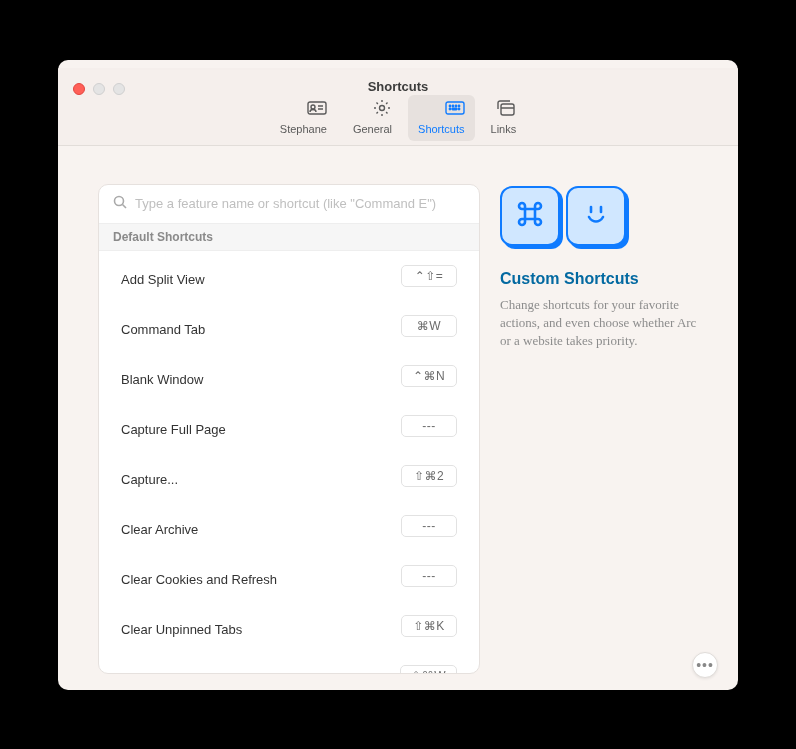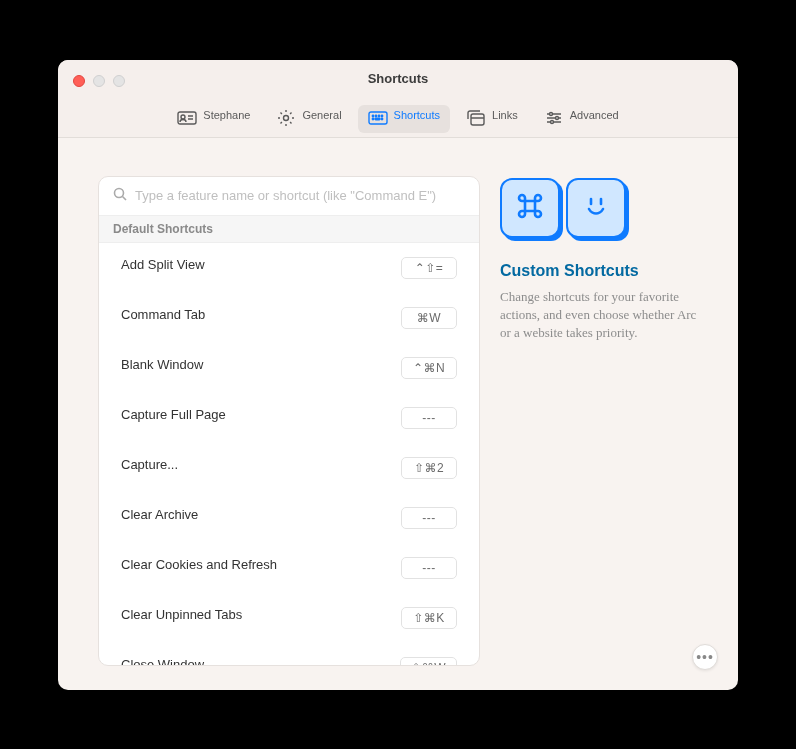--- a/index.html
+++ b/index.html
@@ -19,20 +19,21 @@
       border-radius: 10px;
       overflow: hidden;
       box-shadow: 0 10px 40px rgba(0,0,0,0.5);
       position: relative;
     }
     .titlebar {
       height: 78px;
       border-bottom: 1px solid #e2ddd9;
       background: #f5efec;
       position: relative;
+      margin-top: 8px;
     }
     .traffic-lights {
       position: absolute;
       top: 15px;
       left: 15px;
       display: flex;
       gap: 8px;
     }
     .tl { width: 12px; height: 12px; border-radius: 50%; }
     .tl-close { background: #ff5f57; border: 0.5px solid #e24640; }
@@ -50,22 +51,22 @@
     .tabs {
       position: absolute;
       bottom: 4px;
       left: 0; right: 0;
       display: flex;
       justify-content: center;
       gap: 6px;
     }
     .tab {
       display: flex;
-      flex-direction: row;
-      align-items: flex-start;
+      flex-direction: column;
+      align-items: flex-end;
       gap: 6px;
       padding: 4px 10px 6px 10px;
       border-radius: 6px;
       cursor: default;
       font-size: 11px;
       color: #5a5a5a;
     }
     .tab.active {
       background: #e7e1de;
       color: #0f7bff;
@@ -120,21 +121,21 @@
     }
     .list {
       height: 100%;
       overflow-y: auto;
     }
     .list::-webkit-scrollbar { width: 8px; }
     .list::-webkit-scrollbar-thumb { background: #d9d9d9; border-radius: 4px; }
     .list::-webkit-scrollbar-track { background: #fafafa; }
     .row {
       display: flex;
-      align-items: flex-start;
+      align-items: flex-end;
       justify-content: space-between;
       padding: 14px 22px;
       font-size: 13px;
       color: #333;
     }
     .shortcut-badge {
       border: 1px solid #e2e2e2;
       border-radius: 5px;
       padding: 3px 10px;
       font-size: 12px;
@@ -246,33 +247,20 @@
       </div>
       <div class="tab">
         <span class="tab-icon">
           <svg width="18" height="16" viewBox="0 0 18 16" fill="none" stroke="#5a5a5a" stroke-width="1.4">
               <rect x="4" y="4" width="13" height="11" rx="2"></rect>
               <line x1="4" y1="8" x2="17" y2="8"></line>
               <path d="M1 9V3a2 2 0 0 1 2-2h10"></path>
             </svg>
         </span>
         <span>Links</span>
-      </div>
-      <div class="tab">
-        <span class="tab-icon">
-          <svg width="18" height="16" viewBox="0 0 18 16" fill="none" stroke="#5a5a5a" stroke-width="1.4">
-              <line x1="2" y1="4" x2="16" y2="4"></line>
-              <line x1="2" y1="8" x2="16" y2="8"></line>
-              <line x1="2" y1="12" x2="16" y2="12"></line>
-              <circle cx="6" cy="4" r="1.5" fill="#f5efec"></circle>
-              <circle cx="12" cy="8" r="1.5" fill="#f5efec"></circle>
-              <circle cx="7" cy="12" r="1.5" fill="#f5efec"></circle>
-            </svg>
-        </span>
-        <span>Advanced</span>
       </div>
     </div>
   </div>
 
   <div class="content">
 
     <div class="left-panel">
       <div class="search-row">
         <span class="search-icon">
           <svg width="14" height="14" viewBox="0 0 14 14" fill="none" stroke="#aaa" stroke-width="1.6">

